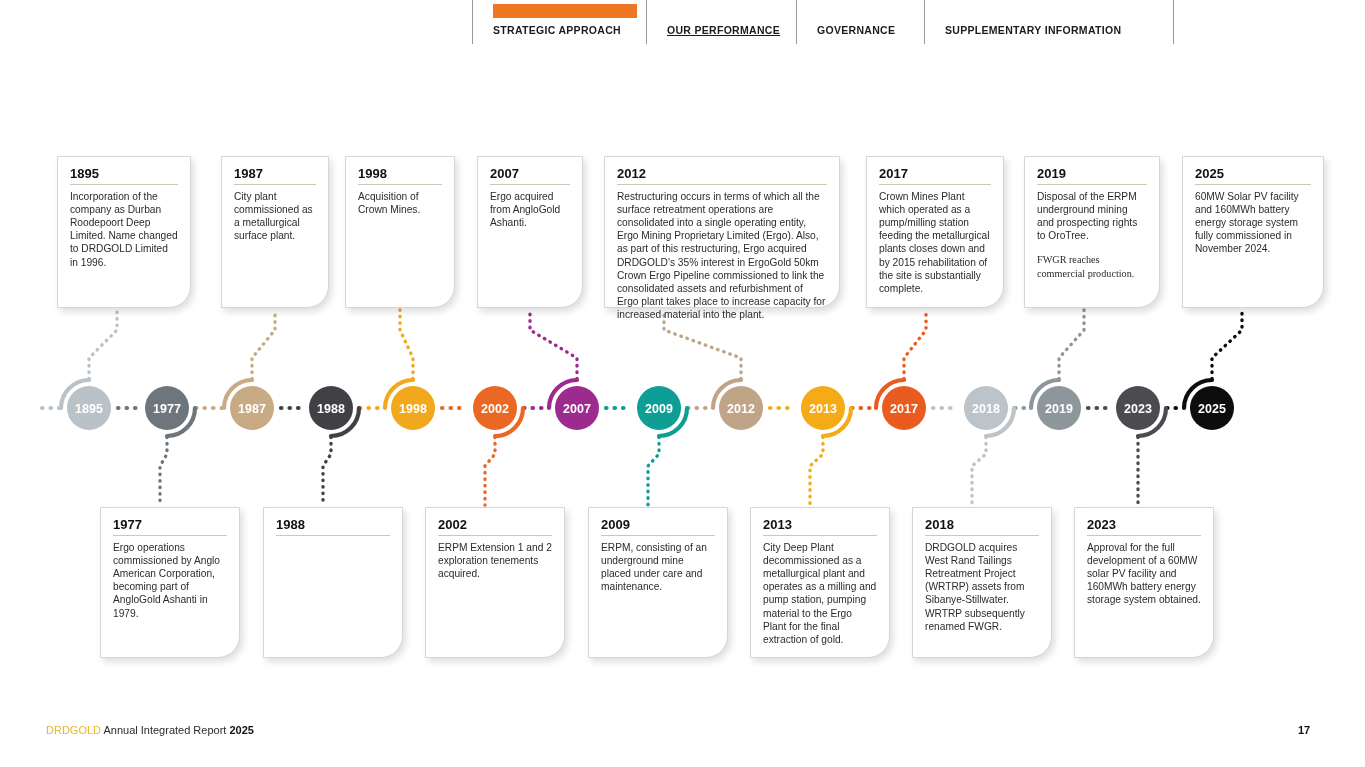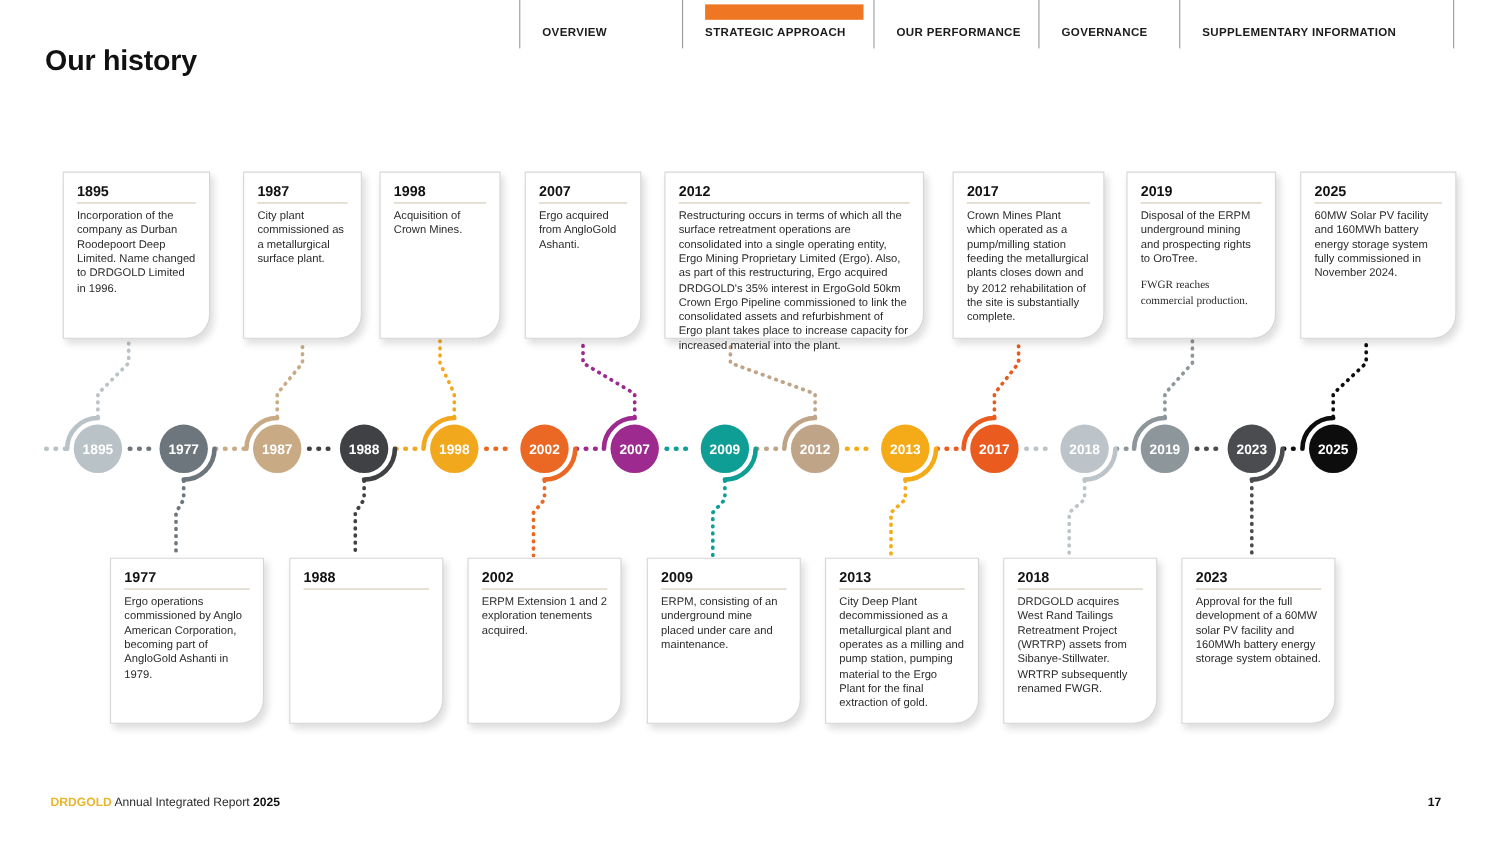--- a/index.html
+++ b/index.html
@@ -61,57 +61,53 @@
   .card p {
     font-size: 10.2px; line-height: 1.28; color: #2b2b2b;
   }
   .card p + p { margin-top: 11px; font-family: Liberation Serif, serif; }
 
   
   #footer {
     position: absolute; left: 46px; top: 724px;
     font-size: 11px; color: #2b2b2b;
   }
-  #footer .brand { color: #e8b62c; font-weight: bold; text-align: right; }
+  #footer .brand { color: #e8b62c; font-weight: normal; text-align: right; }
   #footer .yr { font-weight: bold; color: #111; }
   #pagenum {
     position: absolute; left: 1298px; top: 724px;
     font-size: 11px; font-weight: bold; color: #111; text-align: center;
   }
 
   .circle-label {
     font-size: 12.5px; font-weight: bold; fill: #ffffff;
     font-family: "Liberation Sans", sans-serif;
   }
 </style>
 </head>
 <body>
 
 <div id="page">
 
   <div id="topnav">
-      <div class="nav-item" style="width: 148px;">
-        <span>OVERVIEW</span>
-      </div>
       <div class="nav-item active" style="width: 174px;">
         <span class="bar" style="background: rgb(239, 118, 34);"></span>
         <span>STRATEGIC APPROACH</span>
       </div>
-      <div class="nav-item" style="width: 150px;">
+      <div class="nav-item" style="width: 150px; text-decoration: underline;">
         <span>OUR PERFORMANCE</span>
       </div>
       <div class="nav-item" style="width: 128px; text-align: center;">
         <span>GOVERNANCE</span>
       </div>
       <div class="nav-item" style="width: 250px;">
         <span>SUPPLEMENTARY INFORMATION</span>
       </div>
     </div>
 
-  <h1 id="page-title">Our history</h1>
 
   <svg id="spine" viewBox="0 0 1365 767" xmlns="http://www.w3.org/2000/svg">
       <line x1="118" y1="408" x2="138" y2="408" stroke="#6d767c" stroke-width="4.2" stroke-linecap="round" stroke-dasharray="0.5 8"></line>
       <line x1="196" y1="408" x2="223" y2="408" stroke="#c8ab84" stroke-width="4.2" stroke-linecap="round" stroke-dasharray="0.5 8"></line>
       <line x1="281" y1="408" x2="302" y2="408" stroke="#3f4144" stroke-width="4.2" stroke-linecap="round" stroke-dasharray="0.5 8"></line>
       <line x1="360" y1="408" x2="384" y2="408" stroke="#f2a81d" stroke-width="4.2" stroke-linecap="round" stroke-dasharray="0.5 8"></line>
       <line x1="442" y1="408" x2="466" y2="408" stroke="#ea6824" stroke-width="4.2" stroke-linecap="round" stroke-dasharray="0.5 8"></line>
       <line x1="524" y1="408" x2="548" y2="408" stroke="#9c2a8f" stroke-width="4.2" stroke-linecap="round" stroke-dasharray="0.5 8"></line>
       <line x1="606" y1="408" x2="630" y2="408" stroke="#0e9e95" stroke-width="4.2" stroke-linecap="round" stroke-dasharray="0.5 8"></line>
       <line x1="688" y1="408" x2="712" y2="408" stroke="#bfa488" stroke-width="4.2" stroke-linecap="round" stroke-dasharray="0.5 8"></line>
@@ -230,21 +226,21 @@
       <div class="card" style="left: 477px; top: 156px; width: 106px; height: 152px;">
         <div class="yr">2007</div>
         <p>Ergo acquired from AngloGold Ashanti.</p>
       </div>
       <div class="card" style="left: 604px; top: 156px; width: 236px; height: 152px;">
         <div class="yr">2012</div>
         <p>Restructuring occurs in terms of which all the surface retreatment operations are consolidated into a single operating entity, Ergo Mining Proprietary Limited (Ergo). Also, as part of this restructuring, Ergo acquired DRDGOLD's 35% interest in ErgoGold 50km Crown Ergo Pipeline commissioned to link the consolidated assets and refurbishment of Ergo plant takes place to increase capacity for increased material into the plant.</p>
       </div>
       <div class="card" style="left: 866px; top: 156px; width: 138px; height: 152px;">
         <div class="yr">2017</div>
-        <p>Crown Mines Plant which operated as a pump/milling station feeding the metallurgical plants closes down and by 2012 rehabilitation of the site is substantially complete.</p>
+        <p>Crown Mines Plant which operated as a pump/milling station feeding the metallurgical plants closes down and by 2015 rehabilitation of the site is substantially complete.</p>
       </div>
       <div class="card" style="left: 1024px; top: 156px; width: 136px; height: 152px;">
         <div class="yr">2019</div>
         <p>Disposal of the ERPM underground mining and prospecting rights to OroTree.</p>
         <p>FWGR reaches commercial production.</p>
       </div>
       <div class="card" style="left: 1182px; top: 156px; width: 142px; height: 152px;">
         <div class="yr">2025</div>
         <p>60MW Solar PV facility and 160MWh battery energy storage system fully commissioned in November 2024.</p>
       </div>

